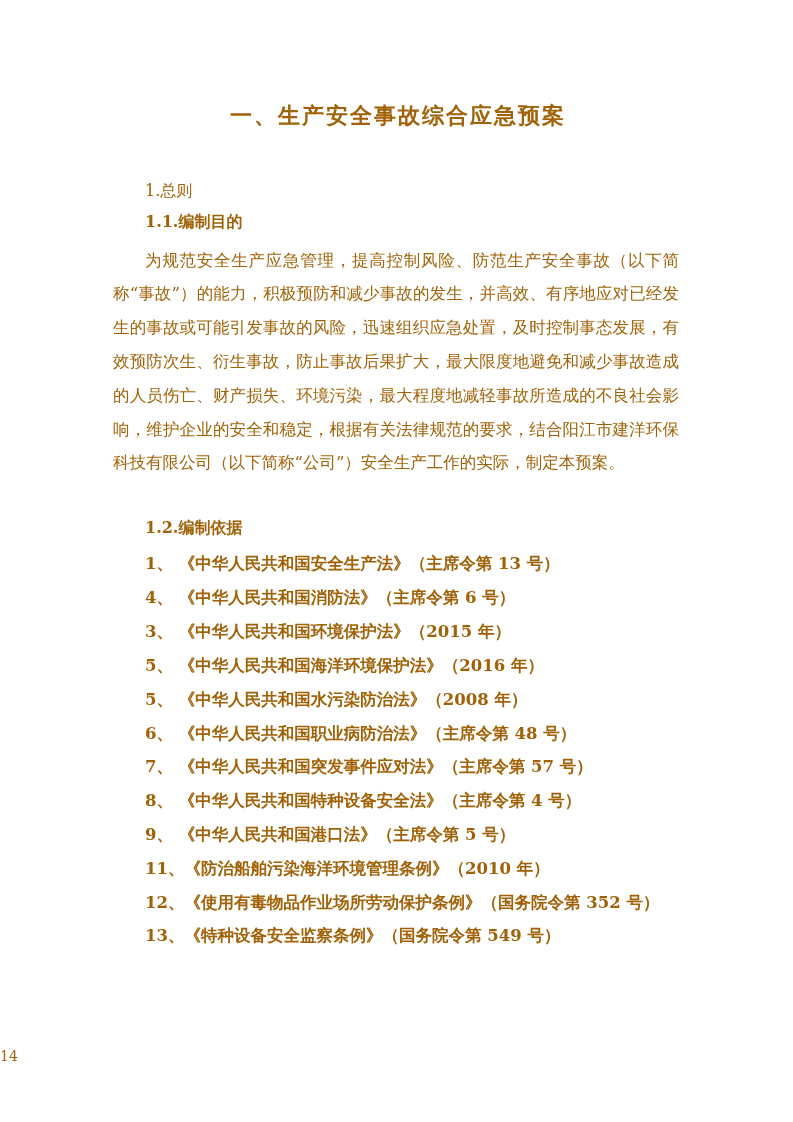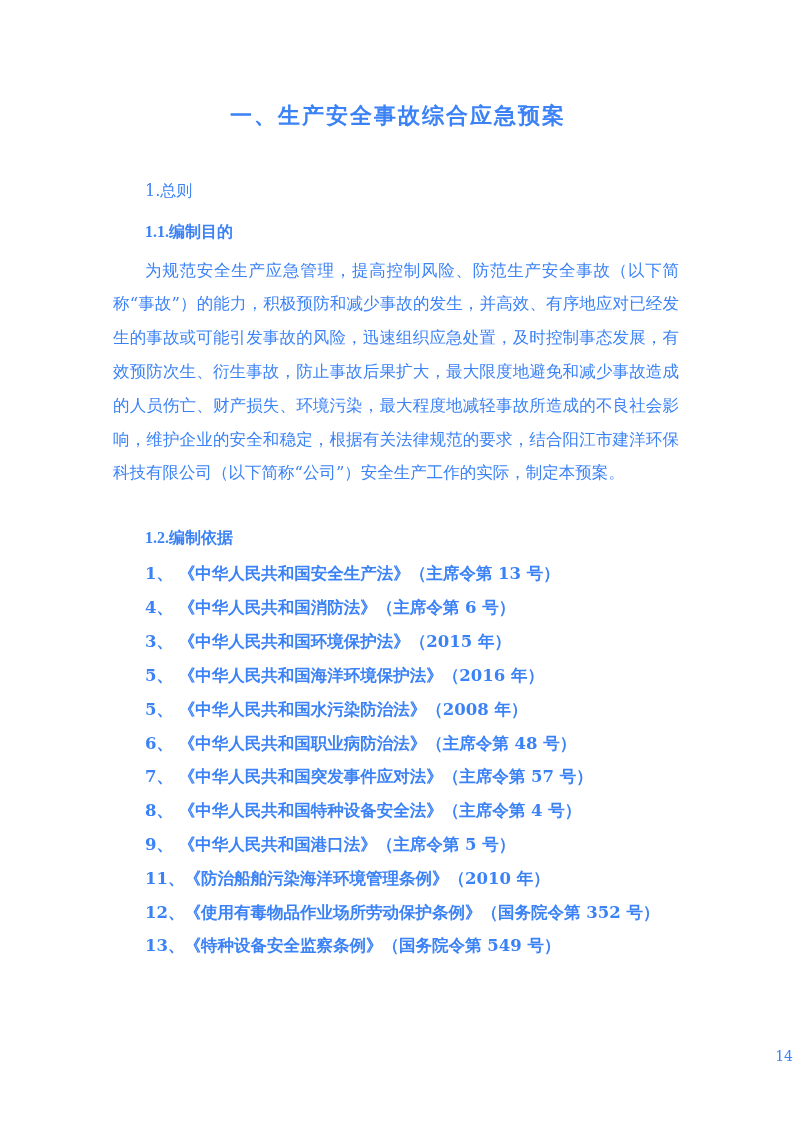--- a/index.html
+++ b/index.html
@@ -8,21 +8,21 @@
     background: #d9d9d9;
   }
   .page {
     width: 793px;
     height: 1122px;
     background: #ffffff;
     margin: 0 auto;
     position: relative;
     box-sizing: border-box;
     font-family: "DejaVu Serif", "Liberation Serif", serif;
-    color: #3b82f6;
+    color: #a16207;
     overflow: hidden;
   }
   .content {
     position: absolute;
     left: 113px;
     top: 80px;
     width: 570px;
   }
   .doc-title {
     text-align: center;
@@ -35,24 +35,23 @@
   .h1 {
     font-size: 16px;
     font-weight: normal;
     margin: 44px 0 0 0;
     text-indent: 32px;
     line-height: 1.7;
   }
   .h2 {
     font-size: 16px;
     font-weight: bold;
-    margin: 14px 0 0 0;
+    margin: 4px 0 0 0;
     text-indent: 32px;
     line-height: 1.7;
-    font-family: Liberation Serif, serif;
   }
   .h2.spaced {
     margin-top: 34px;
   }
   .para {
     font-size: 16.5px;
     line-height: 2.05;
     text-align: justify;
     text-justify: inter-ideograph;
     text-indent: 32px;
@@ -70,21 +69,21 @@
     text-justify: inter-ideograph;
     margin: 0;
     text-indent: 32px;
     font-weight: bold;
   }
   .page-number {
     position: absolute;
     left: 0;
     right: 0;
     top: 1048px;
-    text-align: right;
+    text-align: left;
     font-size: 14px;
     font-family: "DejaVu Serif", "Liberation Serif", serif;
   }
 </style>
 </head>
 <body>
 
 <div class="page">
   <div class="content">
 

